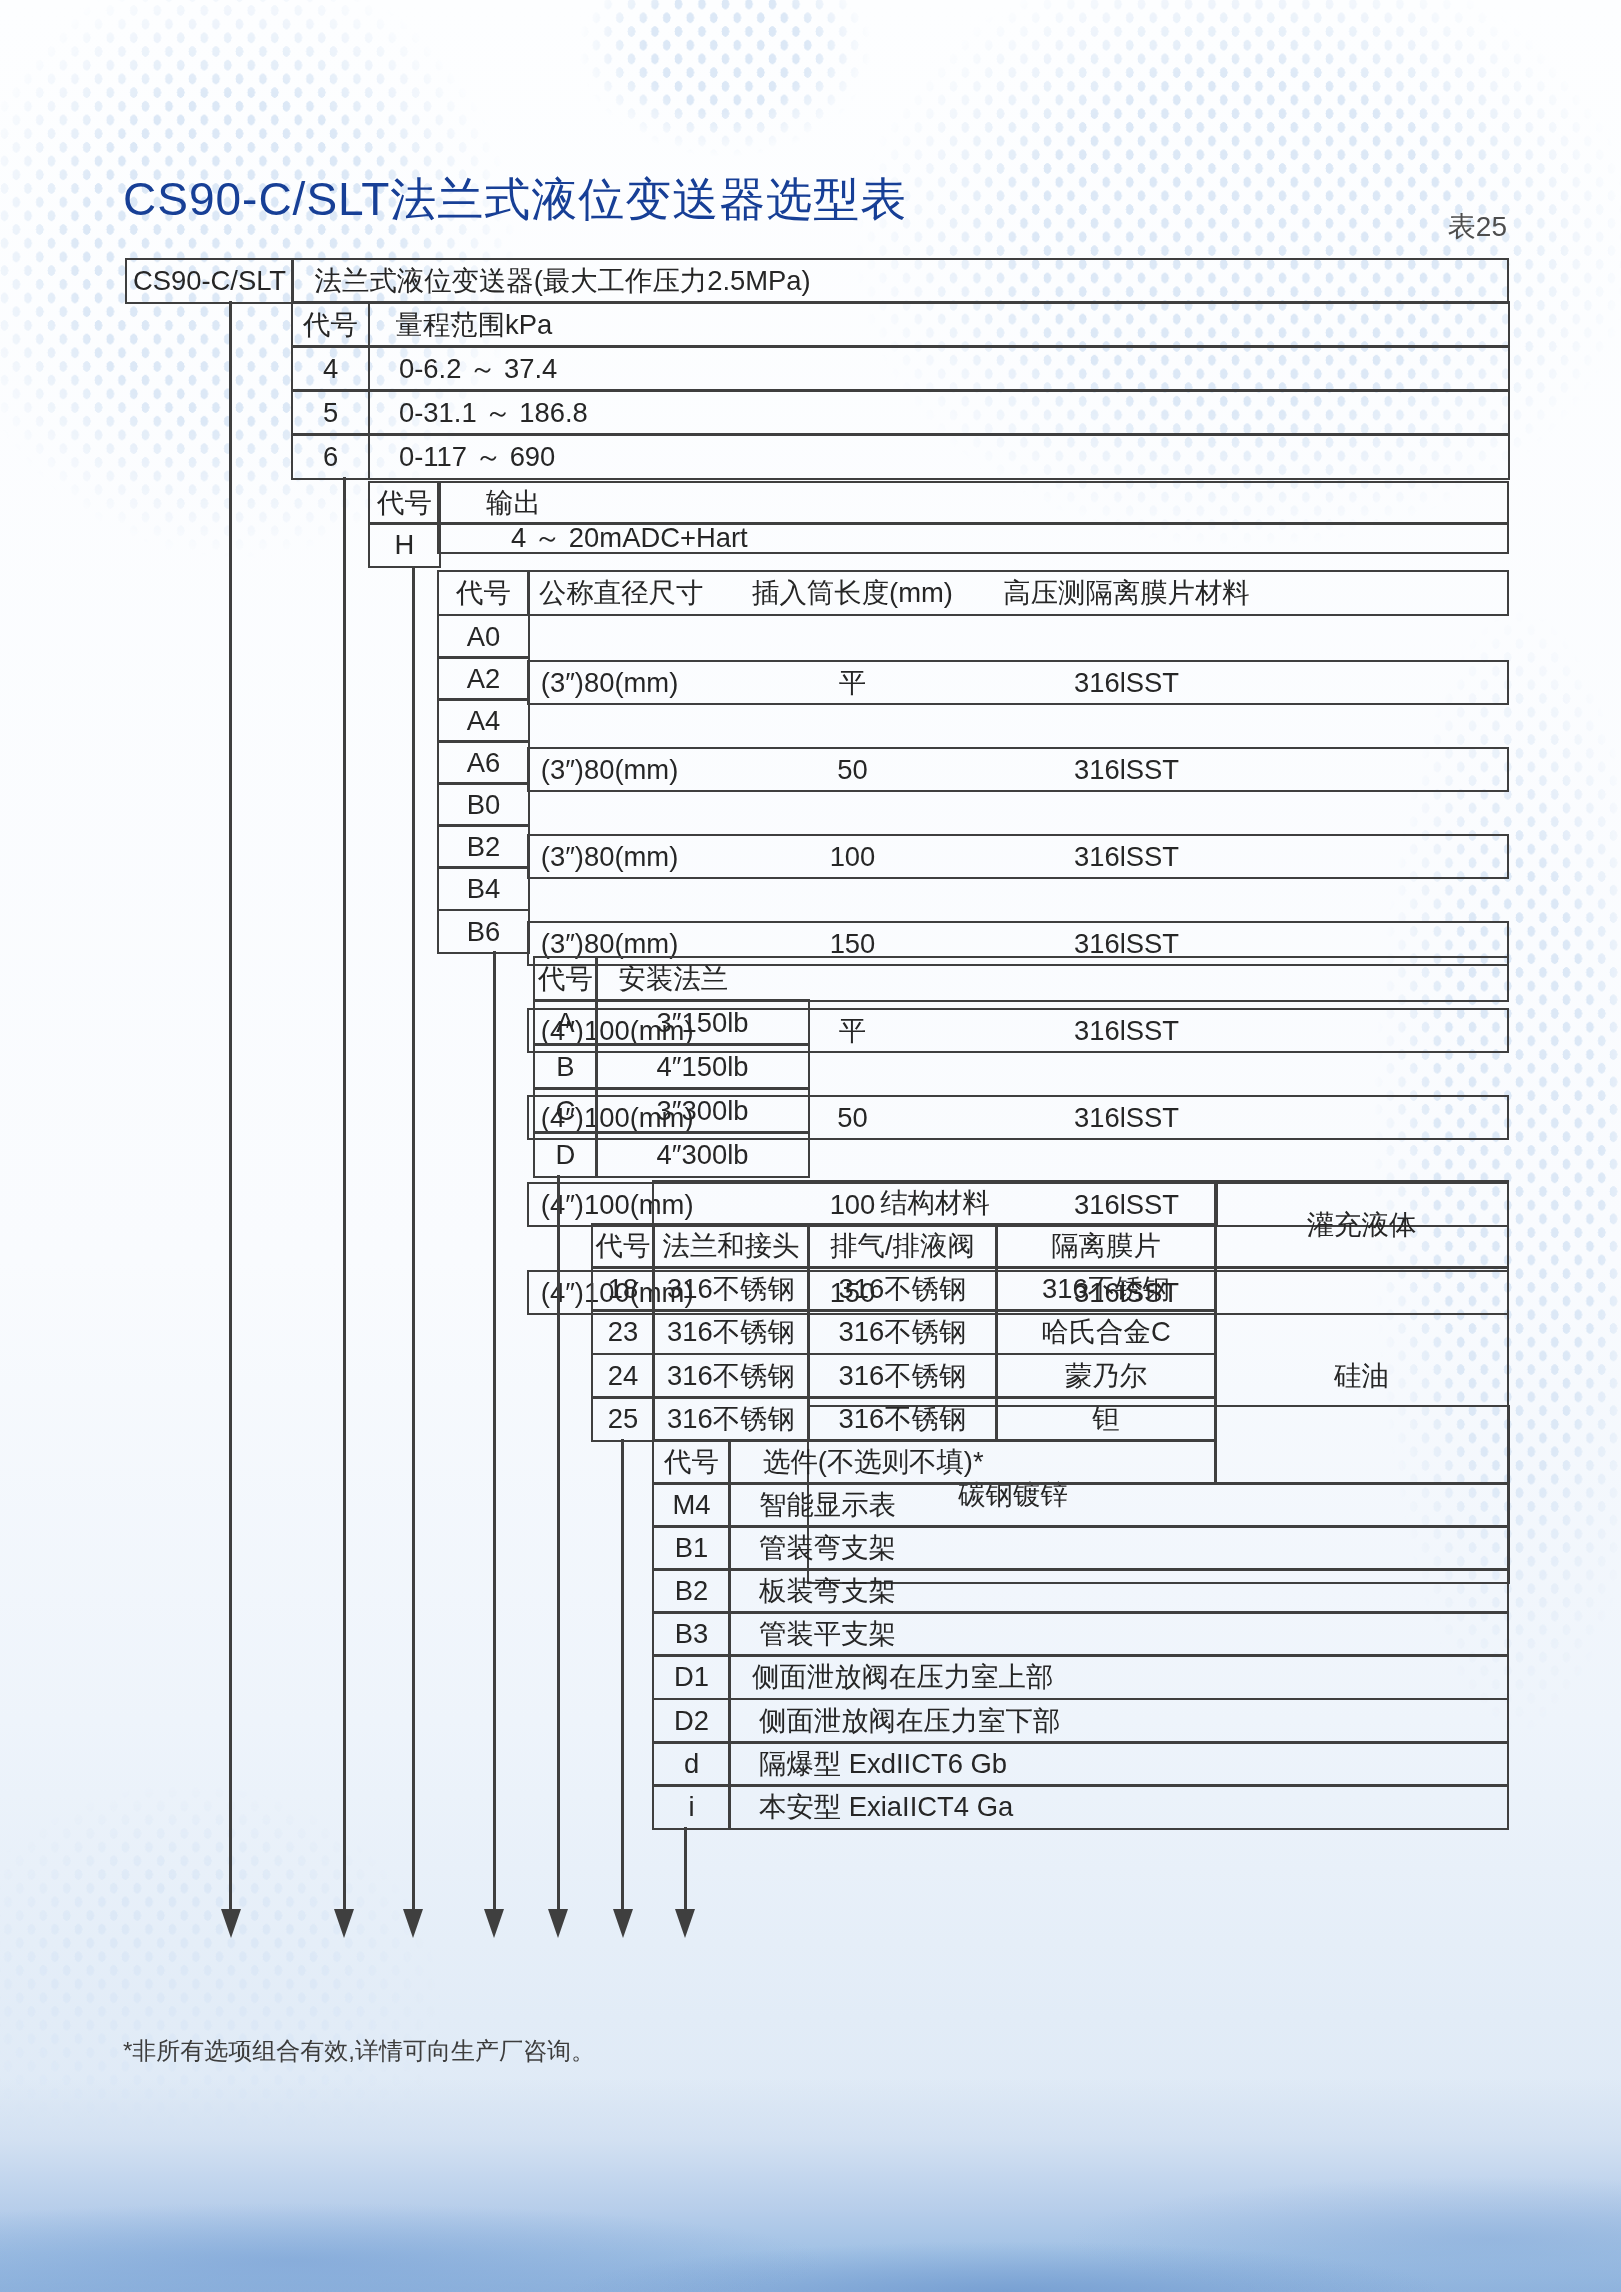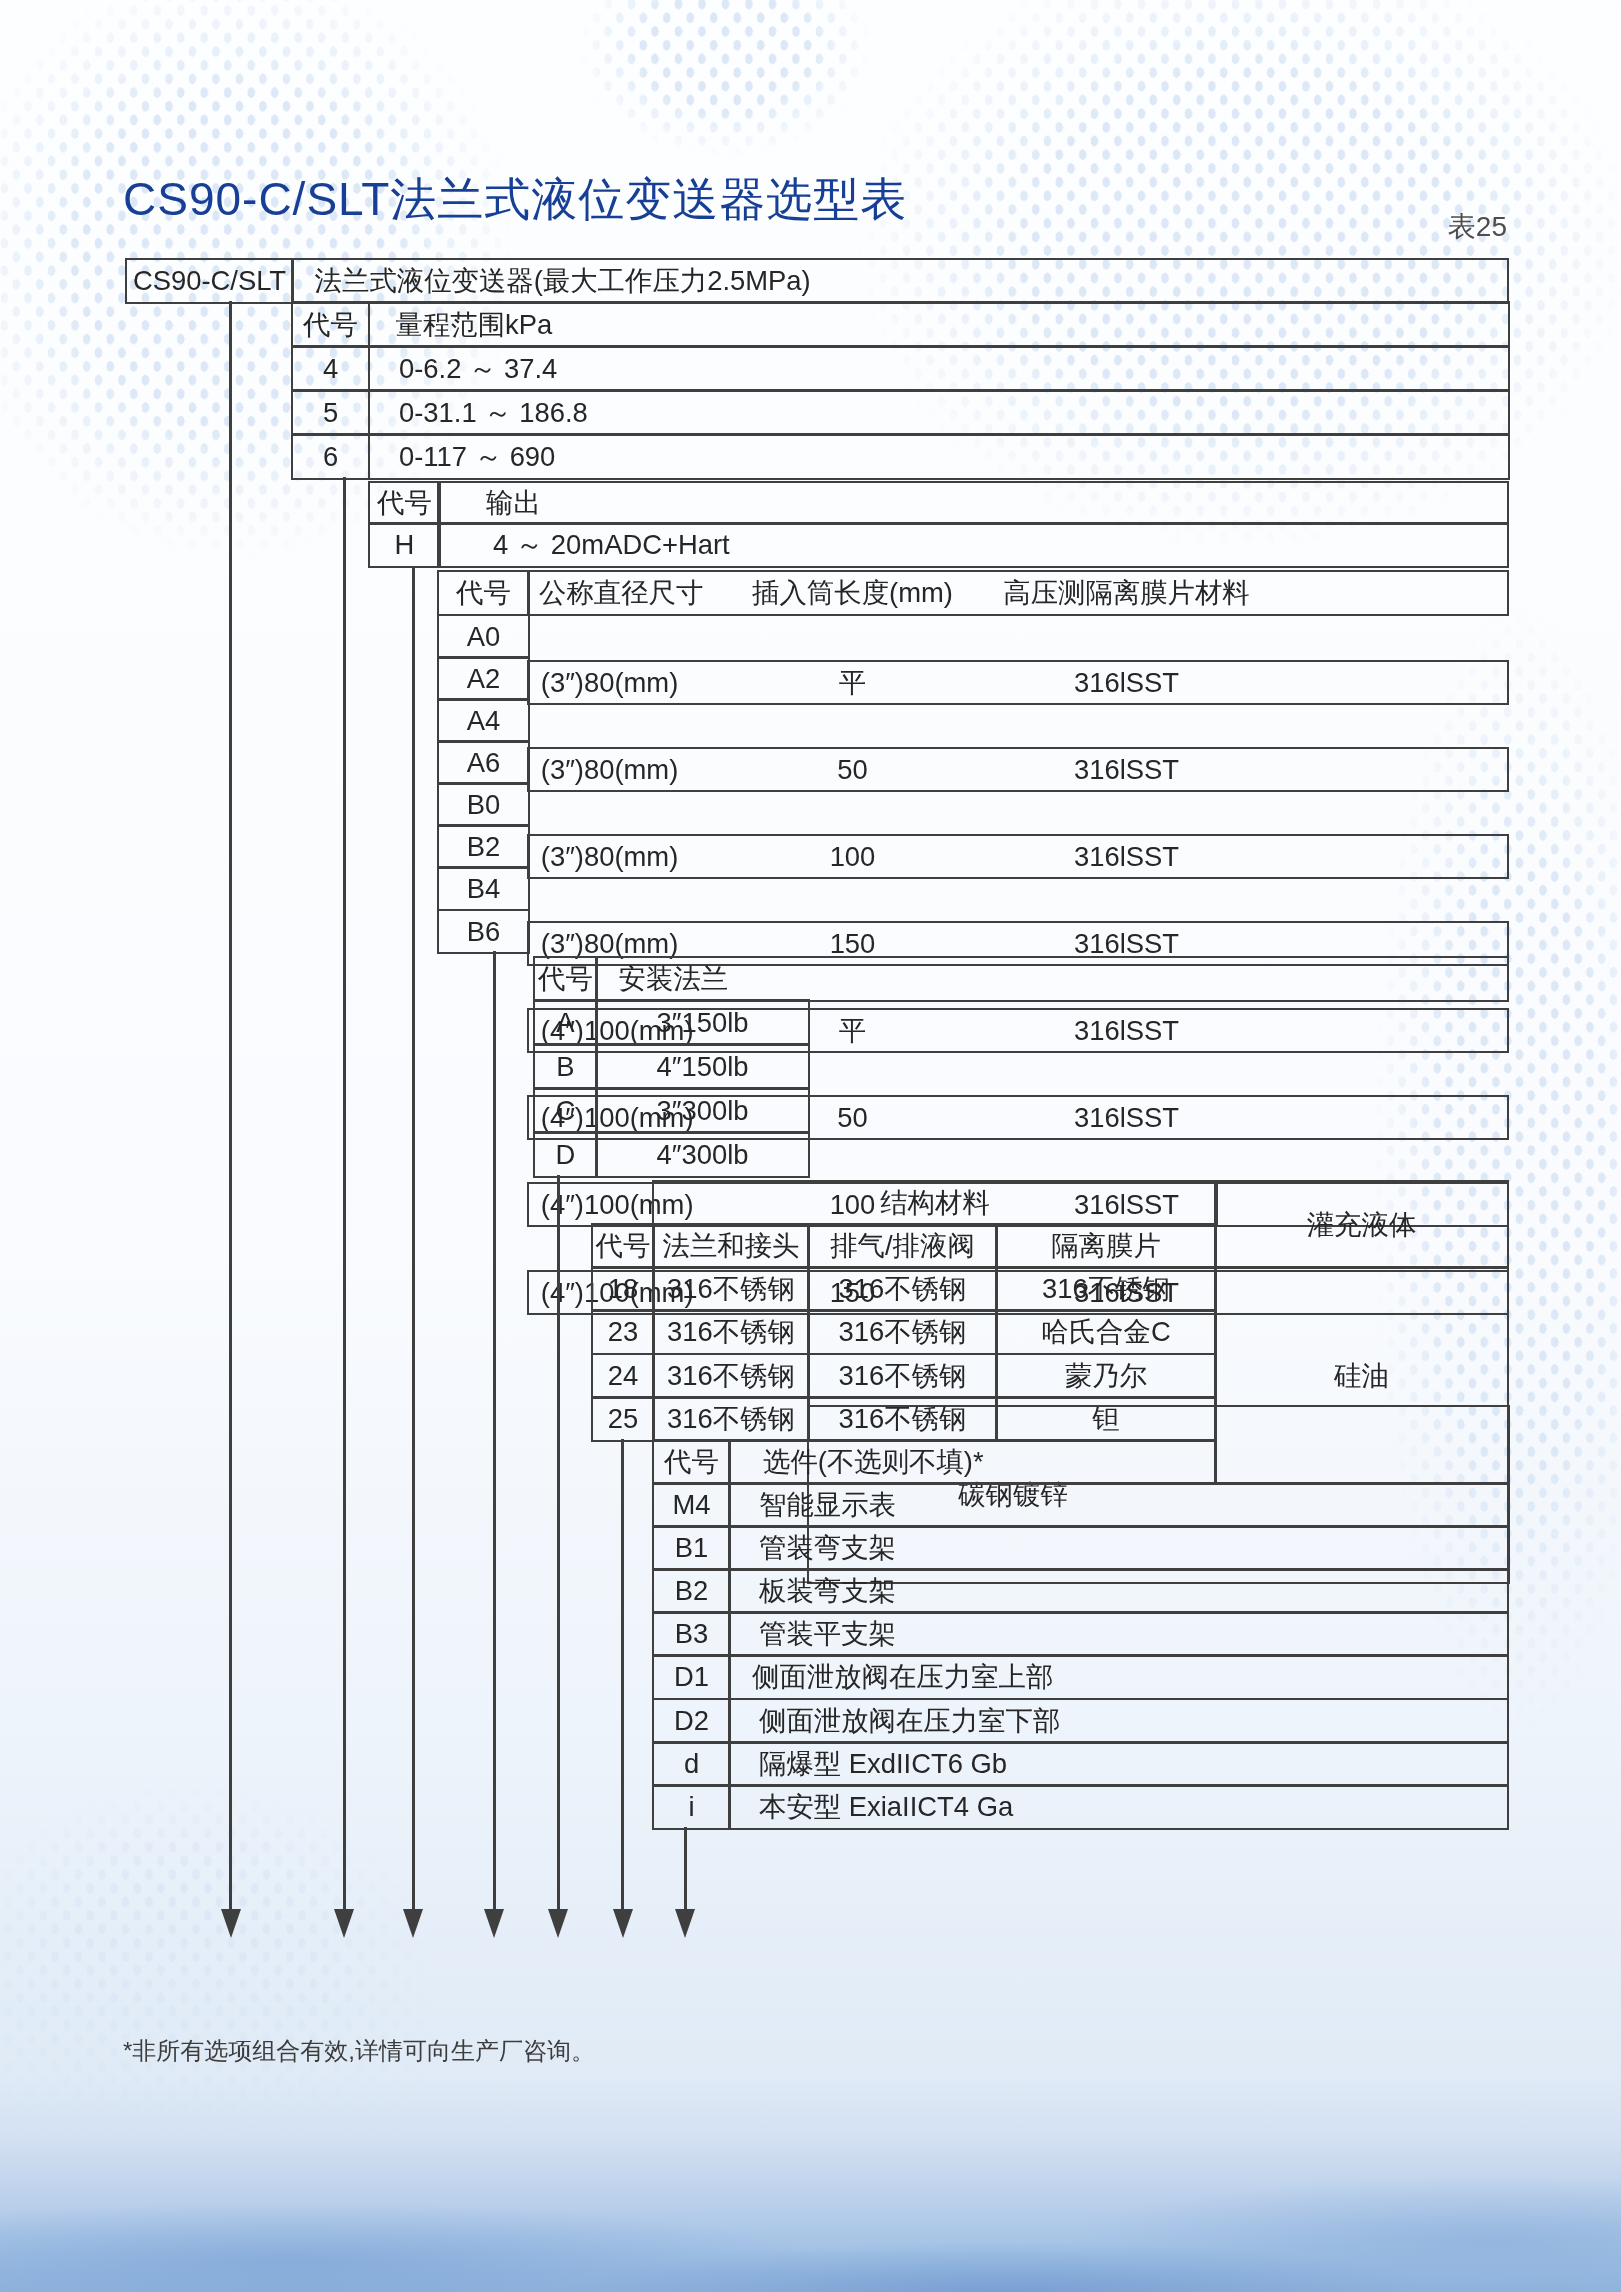--- a/index.html
+++ b/index.html
@@ -67,21 +67,21 @@
   <div class="c" style="left:291px;top:345px;width:79px;height:47px;">4</div>
   <div class="c l" style="left:368px;top:345px;width:1142px;height:47px;padding-left:29px;">0-6.2 ～ 37.4</div>
   <div class="c" style="left:291px;top:389px;width:79px;height:47px;">5</div>
   <div class="c l" style="left:368px;top:389px;width:1142px;height:47px;padding-left:29px;">0-31.1 ～ 186.8</div>
   <div class="c" style="left:291px;top:433px;width:79px;height:47px;">6</div>
   <div class="c l" style="left:368px;top:433px;width:1142px;height:47px;padding-left:29px;">0-117 ～ 690</div>
 
   <div class="c" style="left:368px;top:481px;width:73px;height:44px;">代号</div>
   <div class="c l" style="left:437px;top:481px;width:1072px;height:44px;padding-left:47px;">输出</div>
   <div class="c" style="left:368px;top:522px;width:73px;height:46px;">H</div>
-  <div class="c l" style="left:437px;top:522px;width:1072px;height:46px;padding-left:54px;">4 ～ 20mADC+Hart</div>
+  <div class="c l" style="left:437px;top:522px;width:1072px;height:32px;padding-left:72px;">4 ～ 20mADC+Hart</div>
 
   <div class="c" style="left:437px;top:570px;width:93px;height:46px;">代号</div>
   <div class="c l rel" style="left:527px;top:570px;width:982px;height:46px;padding-left:10px;">
     <span>公称直径尺寸</span>
     <span class="abs" style="left:206px;width:235px;">插入筒长度(mm)</span>
     <span class="abs" style="left:421px;width:353px;">高压测隔离膜片材料</span>
   </div>
   <div class="c" style="left:437px;top:614px;width:93px;height:45px;">A0</div>
   <div class="c l rel" style="left:527px;top:614px;width:982px;height:45px;padding-left:11.8px;">
     <span>(3″)80(mm)</span>

